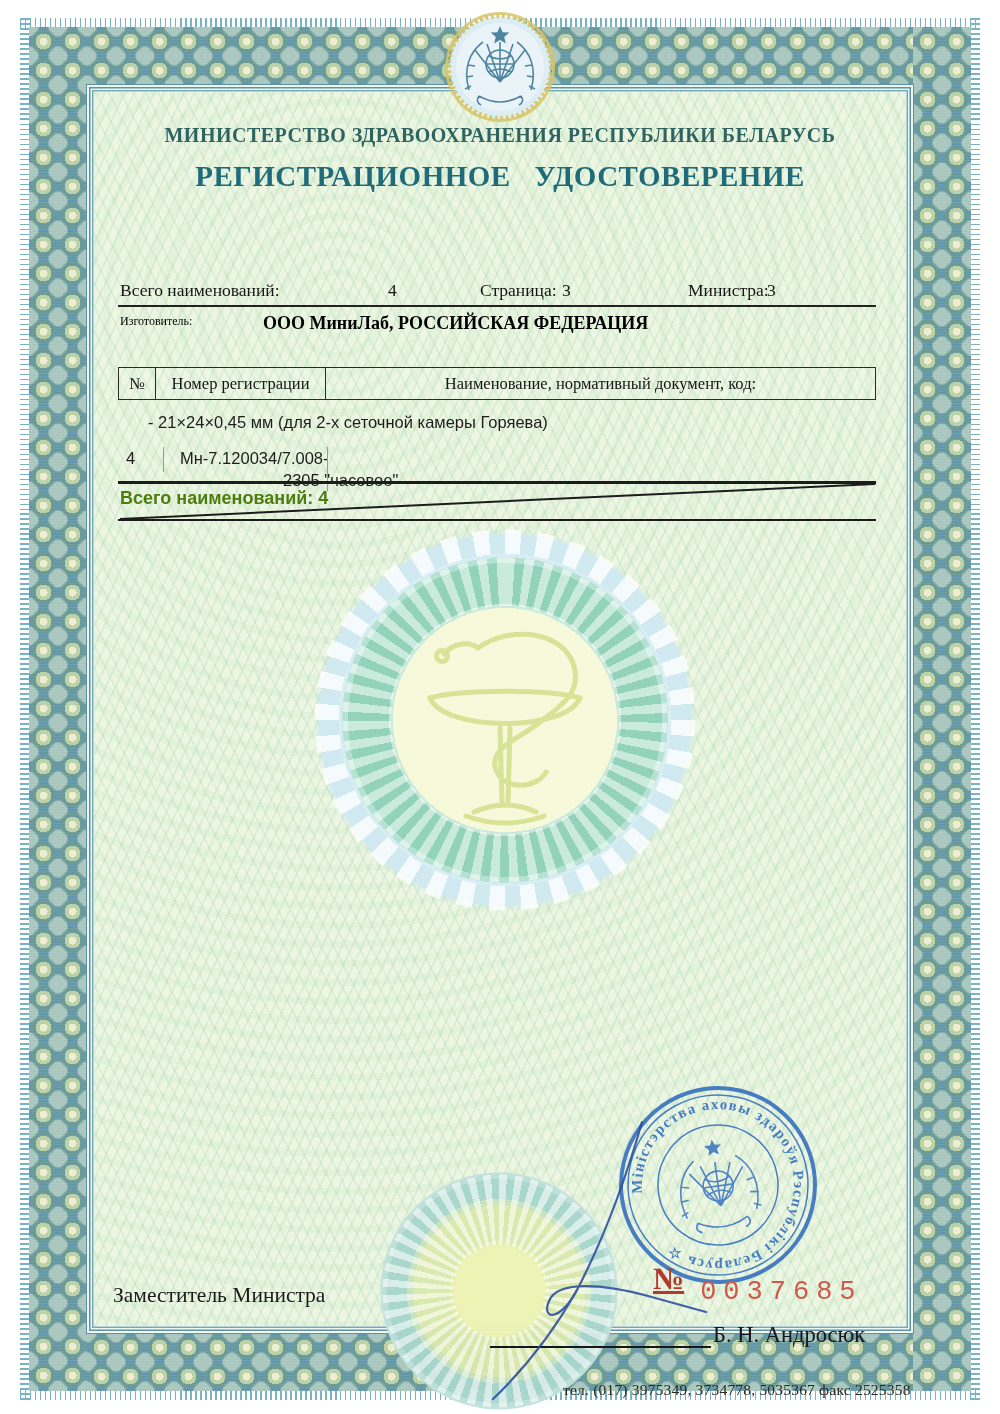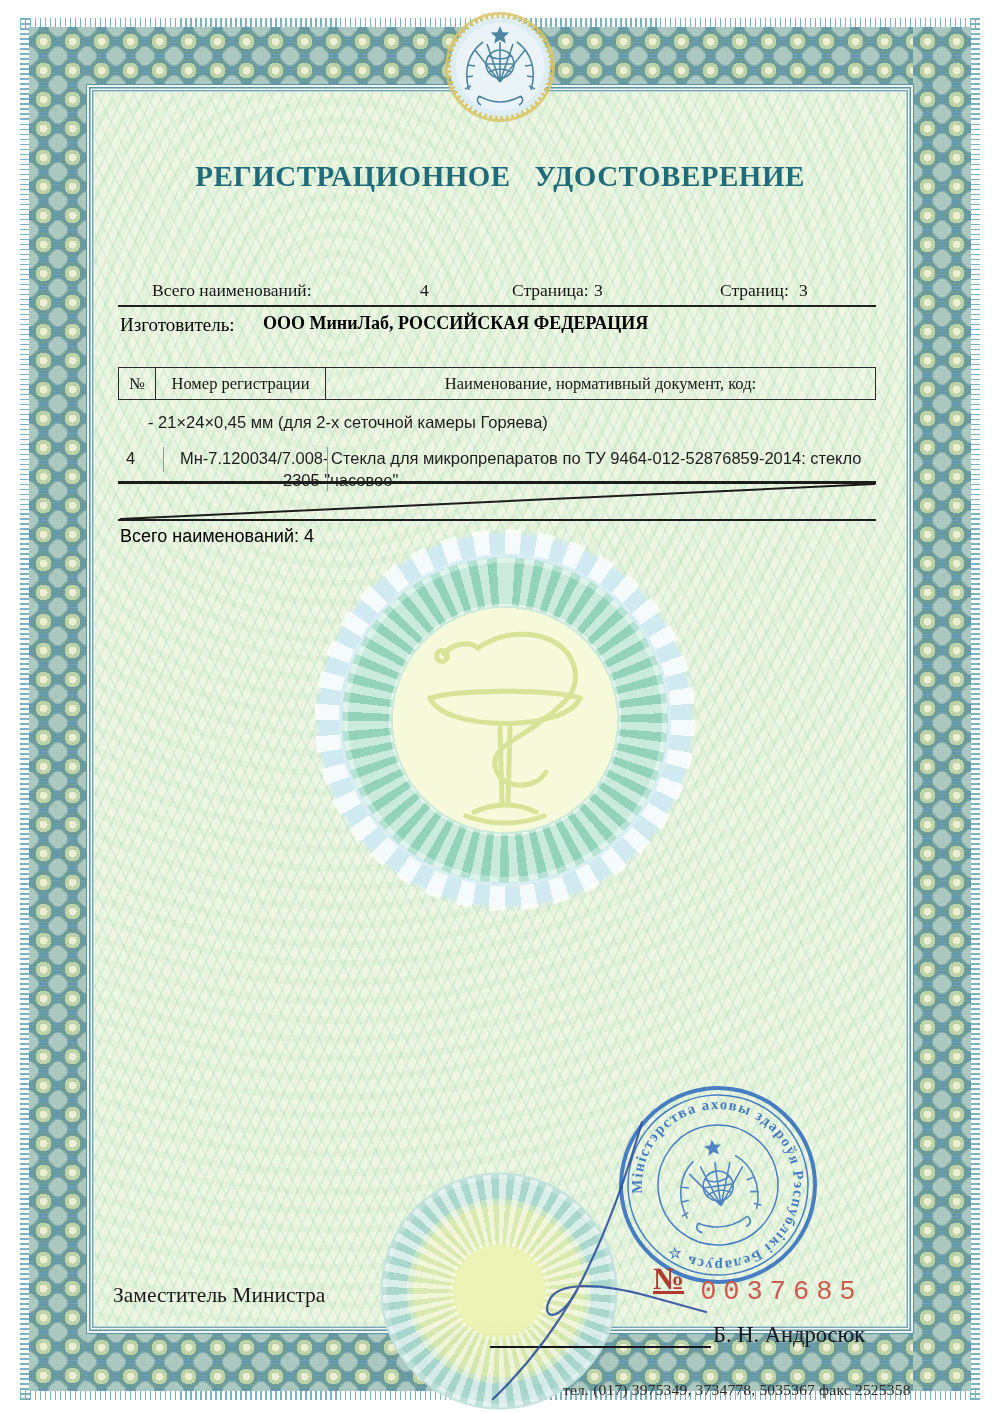--- a/index.html
+++ b/index.html
@@ -35,34 +35,34 @@
       repeating-linear-gradient(115deg, rgba(128,198,136,.16) 0 2px, rgba(0,0,0,0) 2px 9px),
       repeating-linear-gradient(63deg, rgba(112,192,164,.13) 0 2px, rgba(0,0,0,0) 2px 11px),
       repeating-radial-gradient(circle at 30% 18%, rgba(150,212,150,.10) 0 7px, rgba(0,0,0,0) 7px 19px);
   }
   
   .abs{position:absolute; z-index:3;}
   .center{left:0; width:1000px; text-align:center;}
   .ministry{top:124px; font-size:20px; letter-spacing:.5px; color:#2f6360; font-weight:600;}
   .doc-title{top:160px; font-size:29px; font-weight:bold; color:#1f6b7a; word-spacing:16px; letter-spacing:.5px;}
   .doc-number{top:218px; font-size:35px; color:#141414; word-spacing:12px;}
-  .meta-label{font-size:17.5px; color:#161616;margin-left:32px;}
+  .meta-label{font-size:17.5px; color:#161616;}
   .rule{position:absolute; z-index:3; background:#222;}
-  .manu-label{left:120px; top:314px; font-size:19px;}
+  .manu-label{left:120px; top:314px; font-size:12px;}
   .manu-value{left:263px; top:313px; font-size:18px; font-weight:bold;}
   
   .tbl-head{position:absolute; z-index:3; left:118px; top:367px; width:758px; height:33px;
     border:1.6px solid #2a2a2a; display:flex; box-sizing:border-box; background:rgba(255,255,255,.06);}
   .tbl-cell{display:flex; align-items:center; justify-content:center; font-size:16.5px; color:#161616; box-sizing:border-box;}
   .tbl-c1{width:37px; border-right:1.4px solid #2a2a2a;}
   .tbl-c2{width:170px; border-right:1.4px solid #2a2a2a;}
   .tbl-c3{flex:1;}
   .cell-sans{font-family:"Liberation Sans", sans-serif; font-size:16.5px; color:#1d1d1d;}
   .vsep{position:absolute; z-index:3; width:1px; background:#9a9a9a;}
-  .total-line{left:120px; top:488px; font-family:"Liberation Sans", sans-serif; font-size:18px; font-weight:normal; color:#000000;margin-top:38px;}
+  .total-line{left:120px; top:488px; font-family:"Liberation Sans", sans-serif; font-size:18px; font-weight:bold; color:#4d7c0f;}
   .diag{position:absolute; z-index:3; left:120px; top:518px; width:756px; height:2px; background:#1c1c1c;
     transform:rotate(-2.65deg); transform-origin:left center;}
   
   .medallion{position:absolute; z-index:2; left:305px; top:520px; width:400px; height:400px; border-radius:50%;
     background:
       radial-gradient(circle at 50% 50%, #f6f9da 0 112px, #cdebdc 112px 116px, #97d5bd 116px 157px, #bfe6da 157px 163px, #d8edf4 163px 186px, rgba(216,237,244,0) 187px);}
   .medallion::before{content:""; position:absolute; inset:0; border-radius:50%;
     background:repeating-conic-gradient(rgba(255,255,255,.5) 0 3.5deg, rgba(120,195,165,.12) 3.5deg 7deg);
     -webkit-mask:radial-gradient(circle at 50% 50%, transparent 0 114px, #000 114px 162px, transparent 163px);
     mask:radial-gradient(circle at 50% 50%, transparent 0 114px, #000 114px 162px, transparent 163px);}
@@ -133,44 +133,44 @@
         <circle cx="55" cy="52" r="14"></circle>
         <path d="M41 52 h28 M44 44 q11 6 22 0 M44 60 q11 -6 22 0"></path>
         <path d="M55 70 L30 38 M55 70 L42 32 M55 70 L55 30 M55 70 L68 32 M55 70 L80 38"></path>
         <path d="M24 78 C18 58 24 40 38 30 M86 78 C92 58 86 40 72 30"></path>
         <path d="M26 74 l-6 3 M28 64 l-7 1 M30 54 l-7 -1 M84 74 l6 3 M82 64 l7 1 M80 54 l7 -1"></path>
         <path d="M34 84 Q55 96 76 84 M34 84 q-4 6 2 9 M76 84 q4 6 -2 9"></path>
       </g>
     </svg>
   </div>
 
+  <div class="abs center ministry">МИНИСТЕРСТВО ЗДРАВООХРАНЕНИЯ РЕСПУБЛИКИ БЕЛАРУСЬ</div>
   <div class="abs center doc-title">РЕГИСТРАЦИОННОЕ УДОСТОВЕРЕНИЕ</div>
 
   <div class="abs meta-label" style="left:120px; top:280px;">Всего наименований:</div>
   <div class="abs meta-label" style="left:388px; top:280px;">4</div>
   <div class="abs meta-label" style="left:480px; top:280px;">Страница:</div>
   <div class="abs meta-label" style="left:562px; top:280px;">3</div>
-  <div class="abs meta-label" style="left:688px; top:280px;">Страниц:</div>
+  <div class="abs meta-label" style="left:688px; top:280px;">Министра:</div>
   <div class="abs meta-label" style="left:767px; top:280px;">3</div>
   <div class="rule" style="left:118px; top:305px; width:758px; height:1.6px;"></div>
 
   <div class="abs manu-label">Изготовитель:</div>
   <div class="abs manu-value">ООО МиниЛаб, РОССИЙСКАЯ ФЕДЕРАЦИЯ</div>
 
   <div class="tbl-head">
     <div class="tbl-cell tbl-c1">№</div>
     <div class="tbl-cell tbl-c2">Номер регистрации</div>
     <div class="tbl-cell tbl-c3">Наименование, нормативный документ, код:</div>
   </div>
 
   <div class="abs cell-sans" style="left:148px; top:413px;">- 21×24×0,45 мм (для 2-х сеточной камеры Горяева)</div>
 
   <div class="abs cell-sans" style="left:126px; top:449px;">4</div>
   <div class="abs cell-sans" style="left:180px; top:449px;">Мн-7.120034/7.008-</div>
-  <div class="abs cell-sans" style="left:331px; top:449px;">Стекла для микропрепаратов по ТУ 9464-012-52876859-2014: стекло</div>
   <div class="abs cell-sans" style="left:283px; top:471px;">2305 "часовое"</div>
   <div class="vsep" style="left:163px; top:447px; height:25px;"></div>
   <div class="vsep" style="left:327px; top:447px; height:44px;"></div>
 
   <div class="rule" style="left:118px; top:481px; width:758px; height:2.8px; background:#1c1c1c;"></div>
   <div class="abs total-line">Всего наименований:  4</div>
   <div class="diag"></div>
   <div class="rule" style="left:118px; top:519px; width:758px; height:2px; background:#1c1c1c;"></div>
 
   <div class="rosette"></div>

